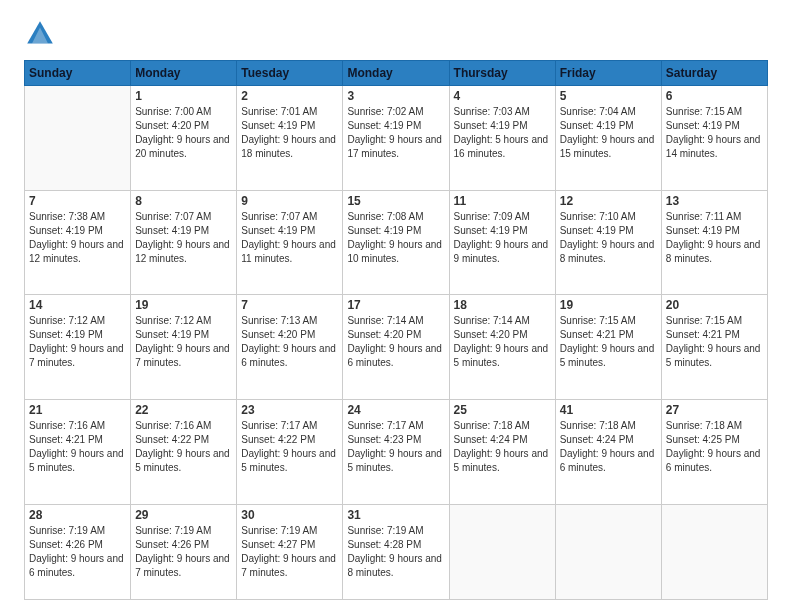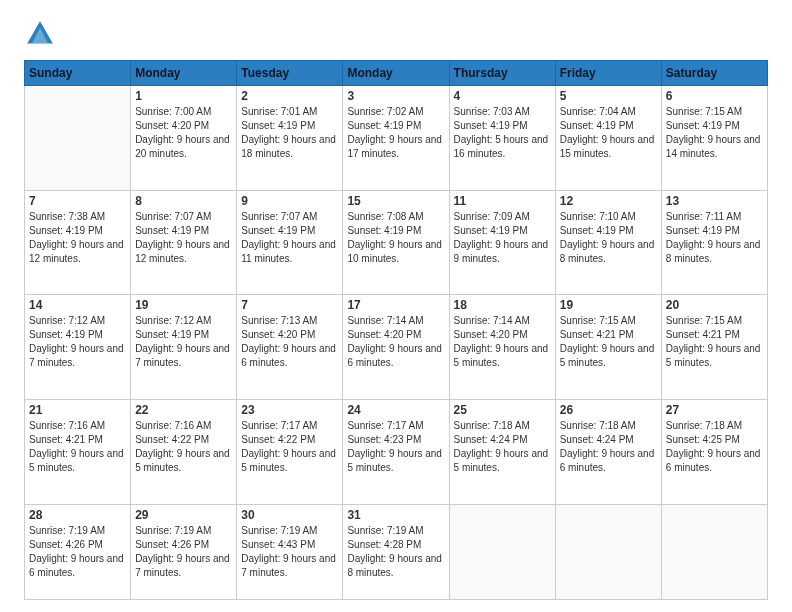--- a/index.html
+++ b/index.html
@@ -340,21 +340,21 @@
       </td>
           <td>
         <span class="day-number">25</span>
         <div class="day-info">
           <span>Sunrise: 7:18 AM</span><br>
           <span>Sunset: 4:24 PM</span><br>
           <span>Daylight: 9 hours and 5 minutes.</span>
         </div>
       </td>
           <td>
-        <span class="day-number">26</span>
+        <span class="day-number">41</span>
         <div class="day-info">
           <span>Sunrise: 7:18 AM</span><br>
           <span>Sunset: 4:24 PM</span><br>
           <span>Daylight: 9 hours and 6 minutes.</span>
         </div>
       </td>
           <td>
         <span class="day-number">27</span>
         <div class="day-info">
           <span>Sunrise: 7:18 AM</span><br>
@@ -377,21 +377,21 @@
         <div class="day-info">
           <span>Sunrise: 7:19 AM</span><br>
           <span>Sunset: 4:26 PM</span><br>
           <span>Daylight: 9 hours and 7 minutes.</span>
         </div>
       </td>
           <td>
         <span class="day-number">30</span>
         <div class="day-info">
           <span>Sunrise: 7:19 AM</span><br>
-          <span>Sunset: 4:43 PM</span><br>
+          <span>Sunset: 4:27 PM</span><br>
           <span>Daylight: 9 hours and 7 minutes.</span>
         </div>
       </td>
           <td>
         <span class="day-number">31</span>
         <div class="day-info">
           <span>Sunrise: 7:19 AM</span><br>
           <span>Sunset: 4:28 PM</span><br>
           <span>Daylight: 9 hours and 8 minutes.</span>
         </div>

